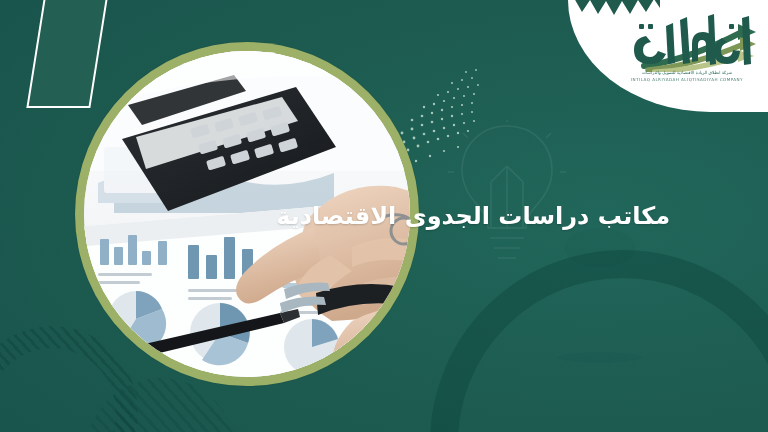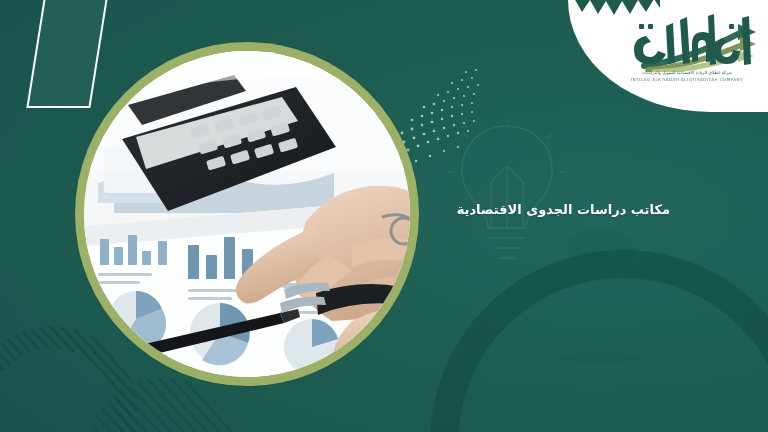--- a/index.html
+++ b/index.html
@@ -157,21 +157,21 @@
     pointer-events:none;
   }
   .dot-fan svg{display:block;}
 
   
   .headline{
     position:absolute;
     right:98px;top:202px;
     direction:rtl;
     color:#ffffff;
-    font-size:13px;
+    font-size:24px;
     font-weight:bold;
     letter-spacing:0px;
     white-space:nowrap;
     text-shadow:0 1px 2px rgba(0,0,0,.18);
   }
 </style>
 </head>
 <body>
 
 <div id="stage">

